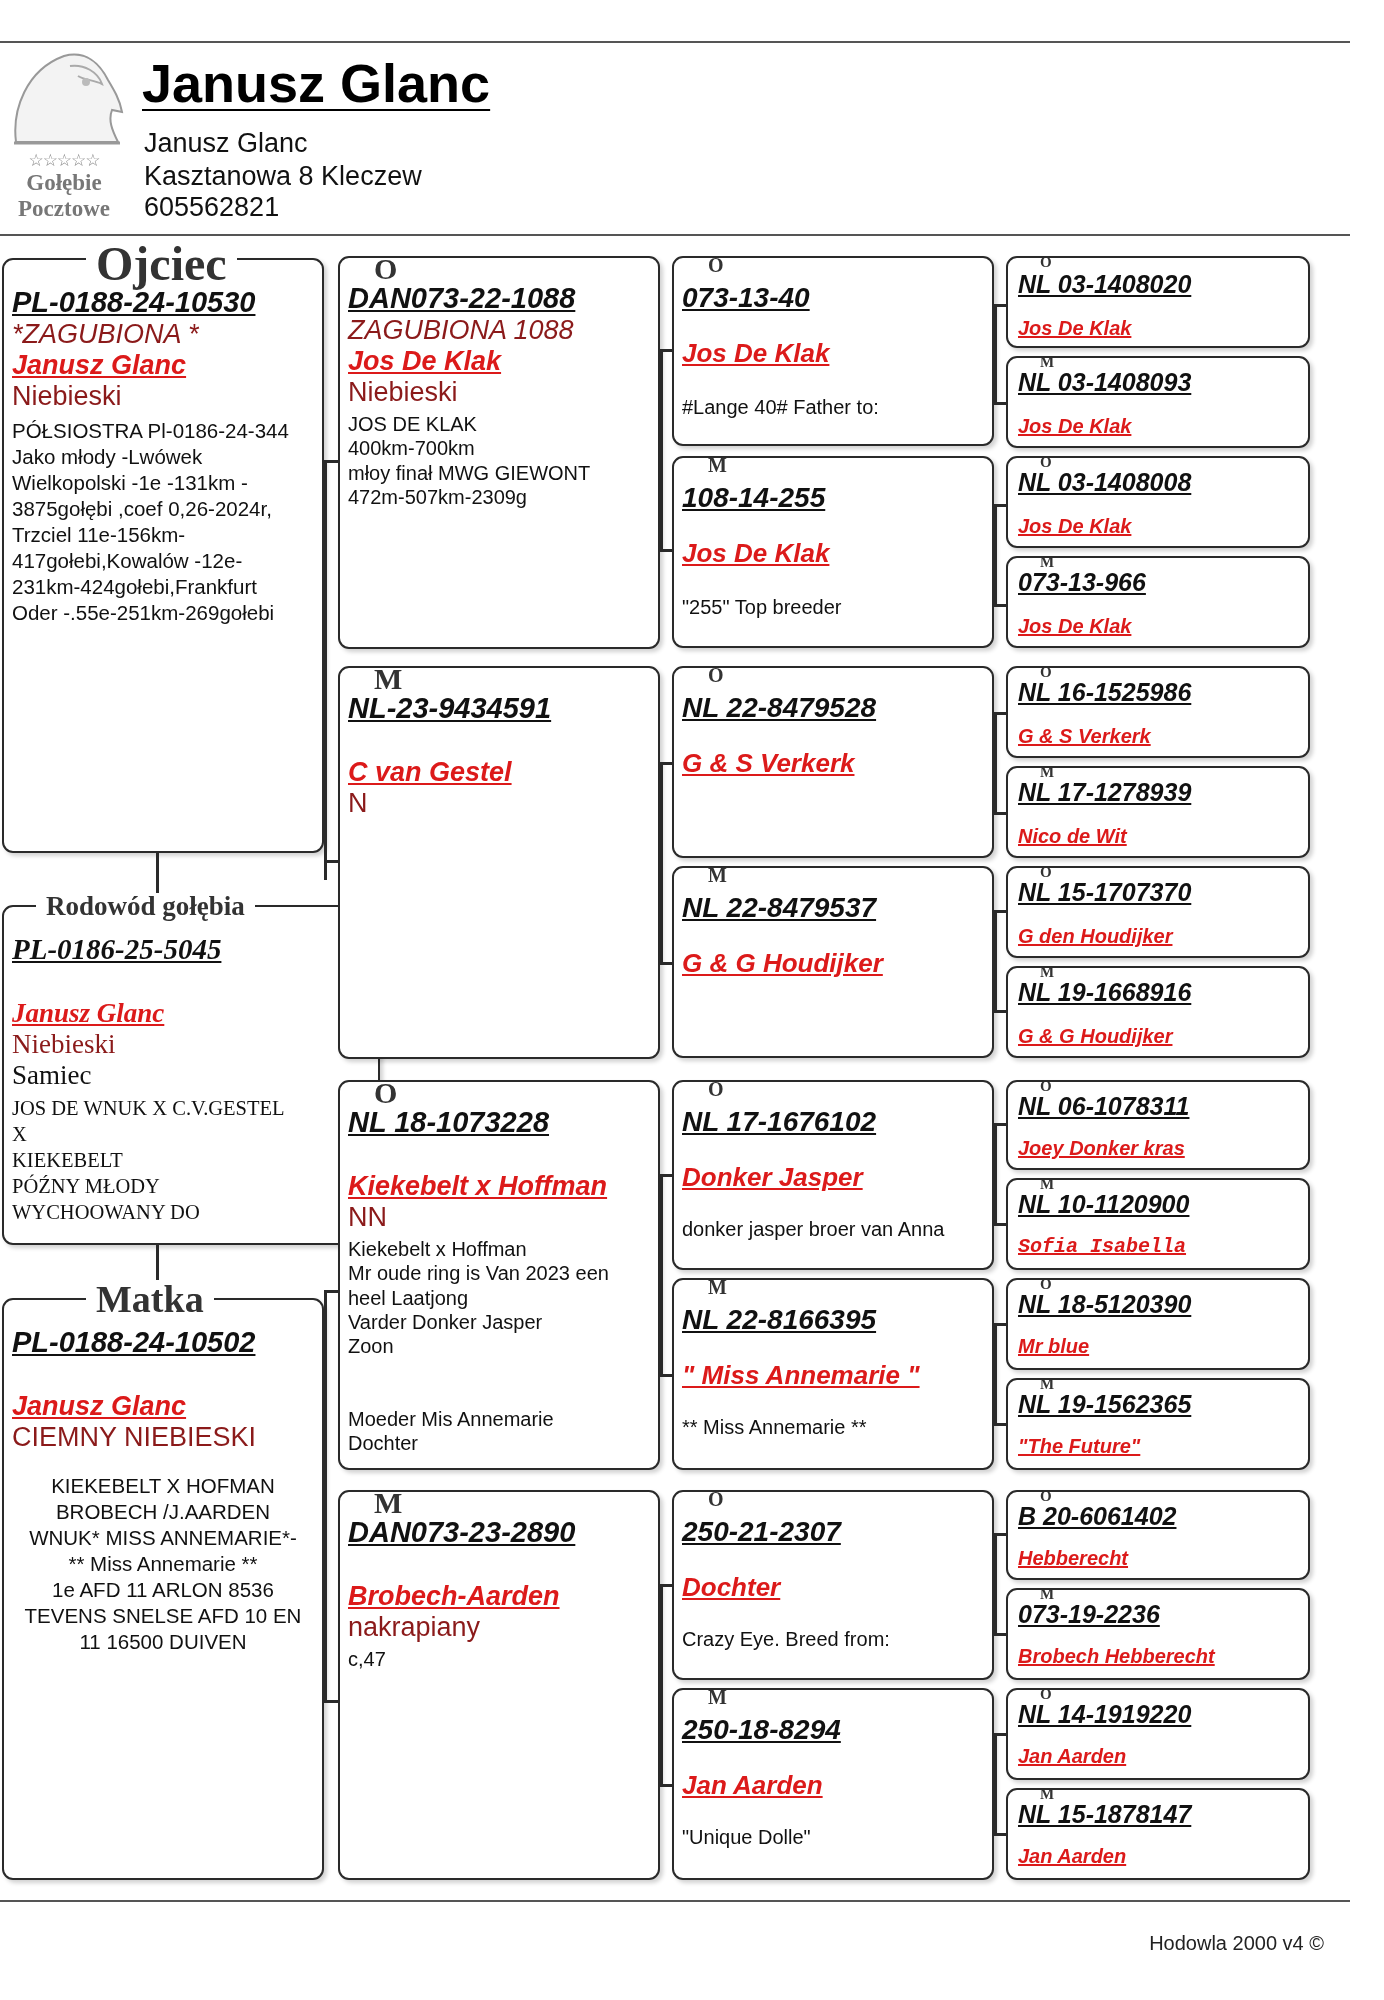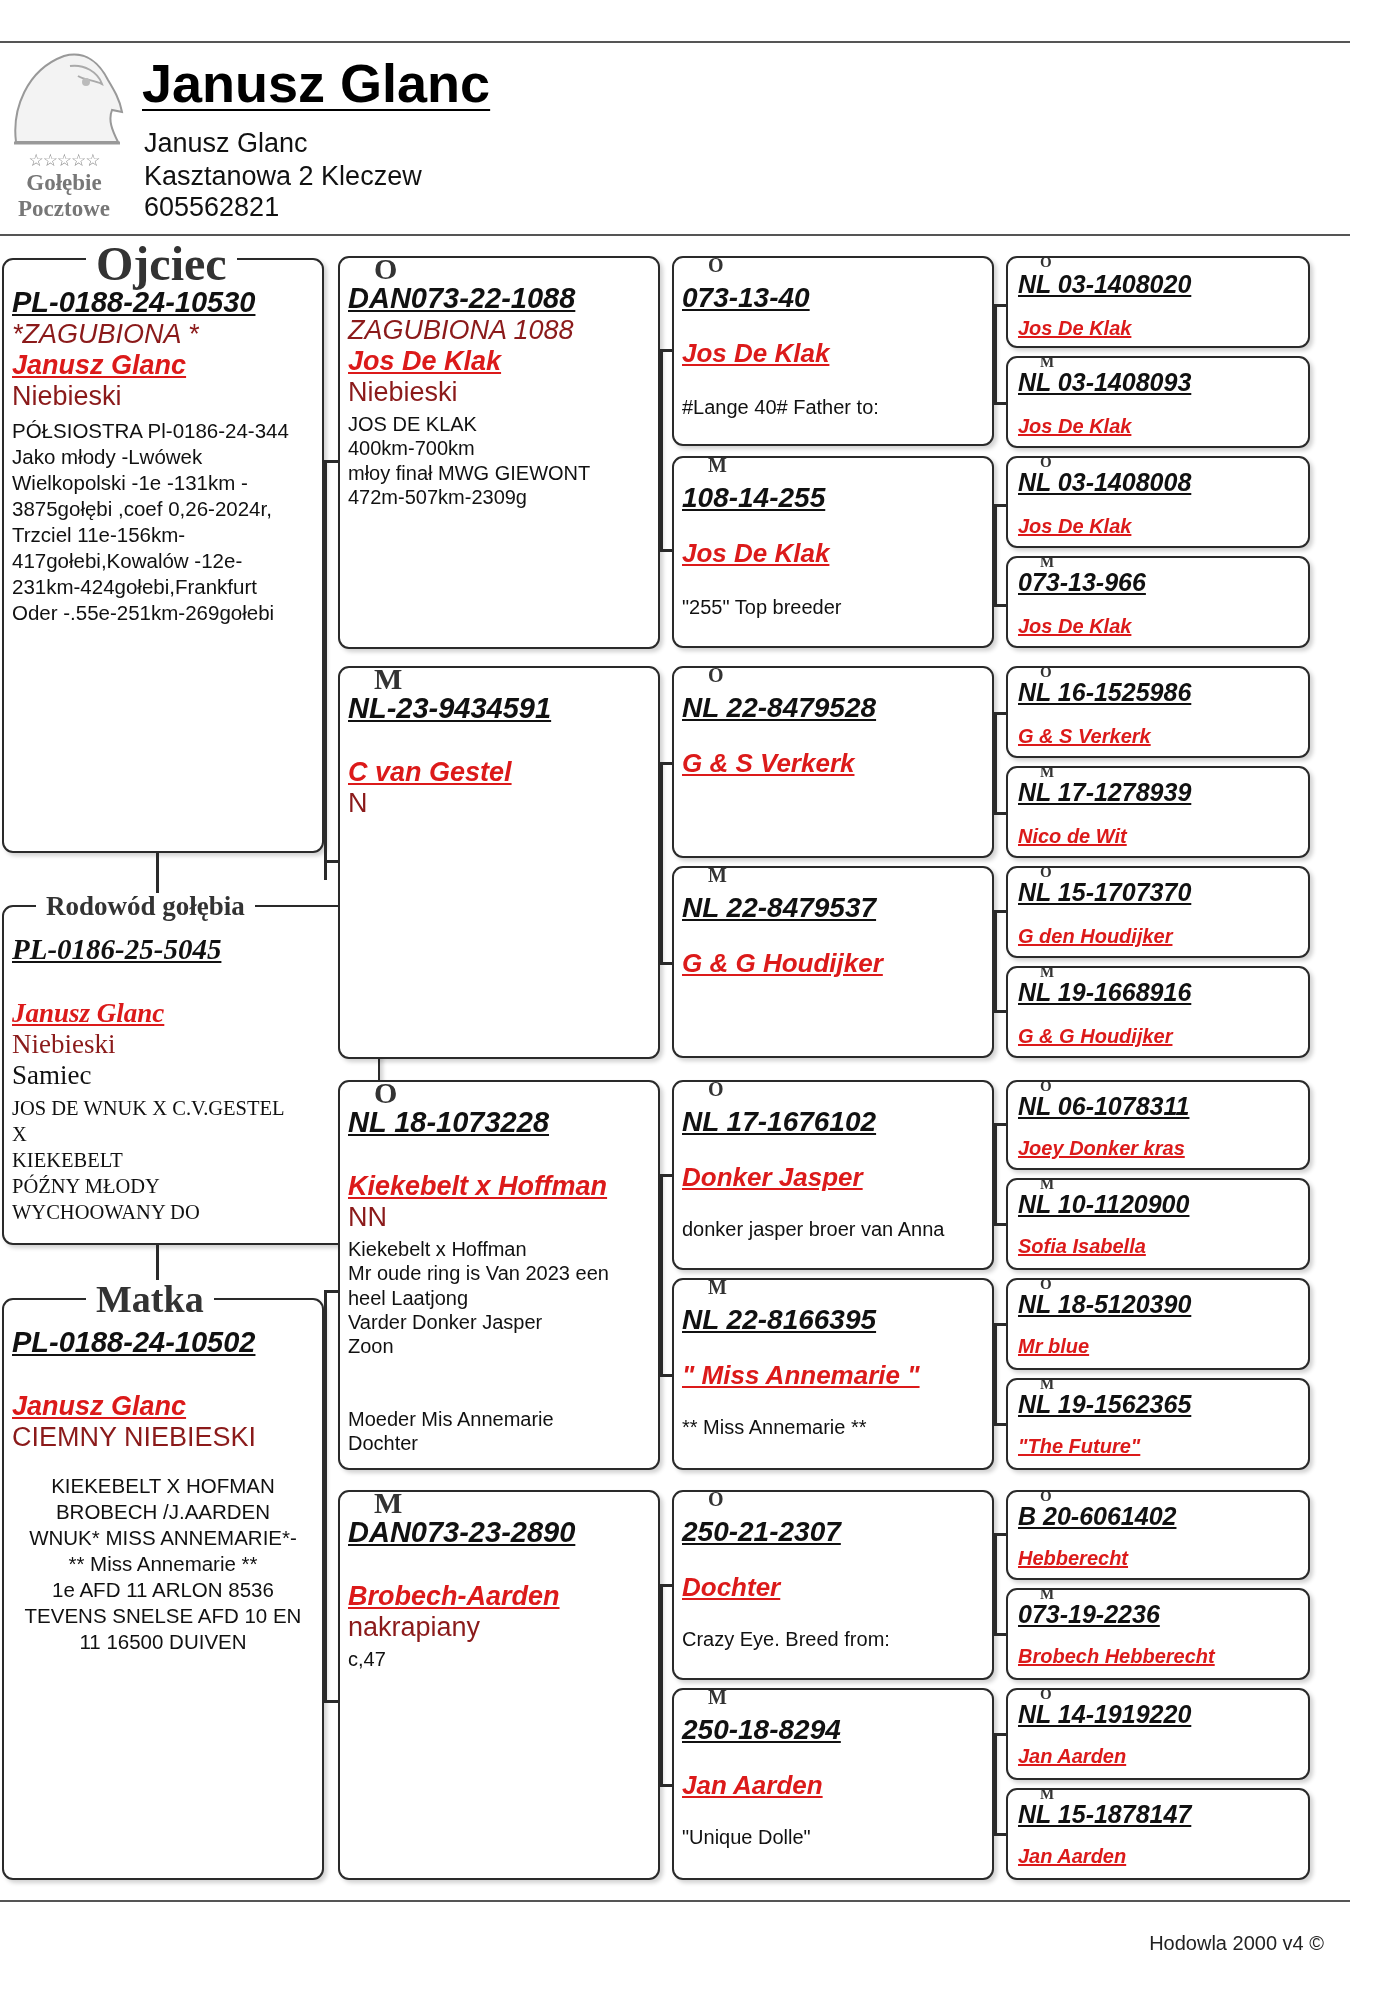--- a/index.html
+++ b/index.html
@@ -67,21 +67,21 @@
     <path d="M68 16 C82 14 96 22 100 34 C92 30 82 30 76 26" fill="none" stroke="#aaa" stroke-width="2"></path>
     <circle cx="84" cy="32" r="4" fill="#bbb"></circle>
     <line x1="12" y1="93" x2="118" y2="93" stroke="#999" stroke-width="3"></line>
   </svg>
   <div class="logo-stars">☆☆☆☆☆</div>
   <div class="logo-t1">Gołębie</div>
   <div class="logo-t2">Pocztowe</div>
 </div>
 <div class="h-title">Janusz Glanc</div>
 <div class="h-line" style="top:128px;">Janusz Glanc</div>
-<div class="h-line" style="top:161px;">Kasztanowa 2 Kleczew</div>
+<div class="h-line" style="top:161px;">Kasztanowa 8 Kleczew</div>
 <div class="h-line" style="top:192px;">605562821</div>
 
 <div class="hr" style="top:234px;"></div>
 
 <div class="box c1" style="left:2px; top:258px; width:322px; height:595px;">
   <span class="ring" style="margin-top:26px;">PL-0188-24-10530</span>
   <span class="sub sub-it">*ZAGUBIONA *</span>
   <span class="breeder">Janusz Glanc</span>
   <span class="sub">Niebieski</span>
   <span class="notes" style="margin-top:6px;">PÓŁSIOSTRA Pl-0186-24-344
@@ -304,21 +304,21 @@
   <span class="breeder" style="margin-top:18px;">G &amp; G Houdijker</span>
 </div>
 <div class="box c4" style="left:1006px; top:1080px; width:304px; height:90px;">
   <span class="legend leg-xs" style="left:22px; top:-3px;">O</span>
   <span class="ring" style="margin-top:10px;">NL 06-1078311</span>
   <span class="breeder" style="margin-top:16px;">Joey Donker kras</span>
 </div>
 <div class="box c4" style="left:1006px; top:1178px; width:304px; height:92px;">
   <span class="legend leg-xs" style="left:22px; top:-3px;">M</span>
   <span class="ring" style="margin-top:10px;">NL 10-1120900</span>
-  <span class="breeder" style="margin-top:16px;">Sofia Isabella</span>
+  <span class="breeder" style="margin-top:16px;font-family:Liberation Mono, monospace;">Sofia Isabella</span>
 </div>
 <div class="box c4" style="left:1006px; top:1278px; width:304px; height:92px;">
   <span class="legend leg-xs" style="left:22px; top:-3px;">O</span>
   <span class="ring" style="margin-top:10px;">NL 18-5120390</span>
   <span class="breeder" style="margin-top:16px;">Mr blue </span>
 </div>
 <div class="box c4" style="left:1006px; top:1378px; width:304px; height:92px;">
   <span class="legend leg-xs" style="left:22px; top:-3px;">M</span>
   <span class="ring" style="margin-top:10px;">NL 19-1562365</span>
   <span class="breeder" style="margin-top:16px;"> "The Future"</span>

